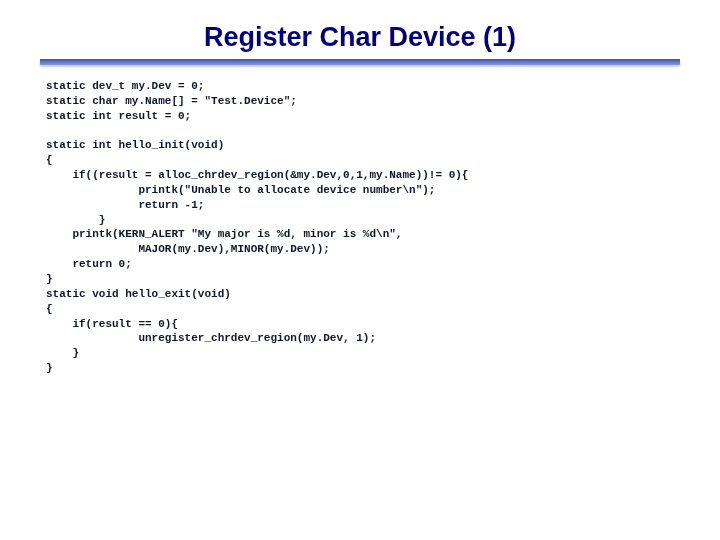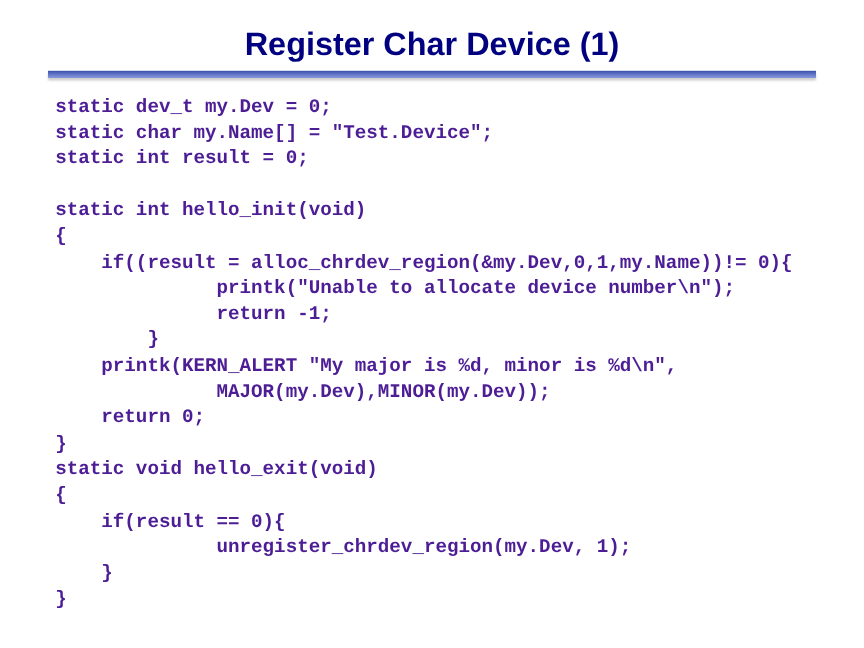--- a/index.html
+++ b/index.html
@@ -25,23 +25,23 @@
     margin-bottom: 6px;
   }
   .rule {
     height: 6px;
     background: linear-gradient(to bottom, #3a4fa8 0%, #5a6fc4 40%, #8a9bd8 100%);
     margin: 0 0 14px 0;
     box-shadow: 0 2px 2px rgba(0,0,0,0.2);
   }
   .code {
     font-family: "Courier New", Courier, monospace;
-    font-size: 16px;
+    font-size: 11px;
     font-weight: bold;
-    color: #4c1d95;
+    color: #0f172a;
     line-height: 1.35;
     white-space: pre;
     padding-left: 6px;
   }
   .footer {
     position: absolute;
     bottom: 10px;
     left: 0;
     width: 100%;
     height: 34px;

